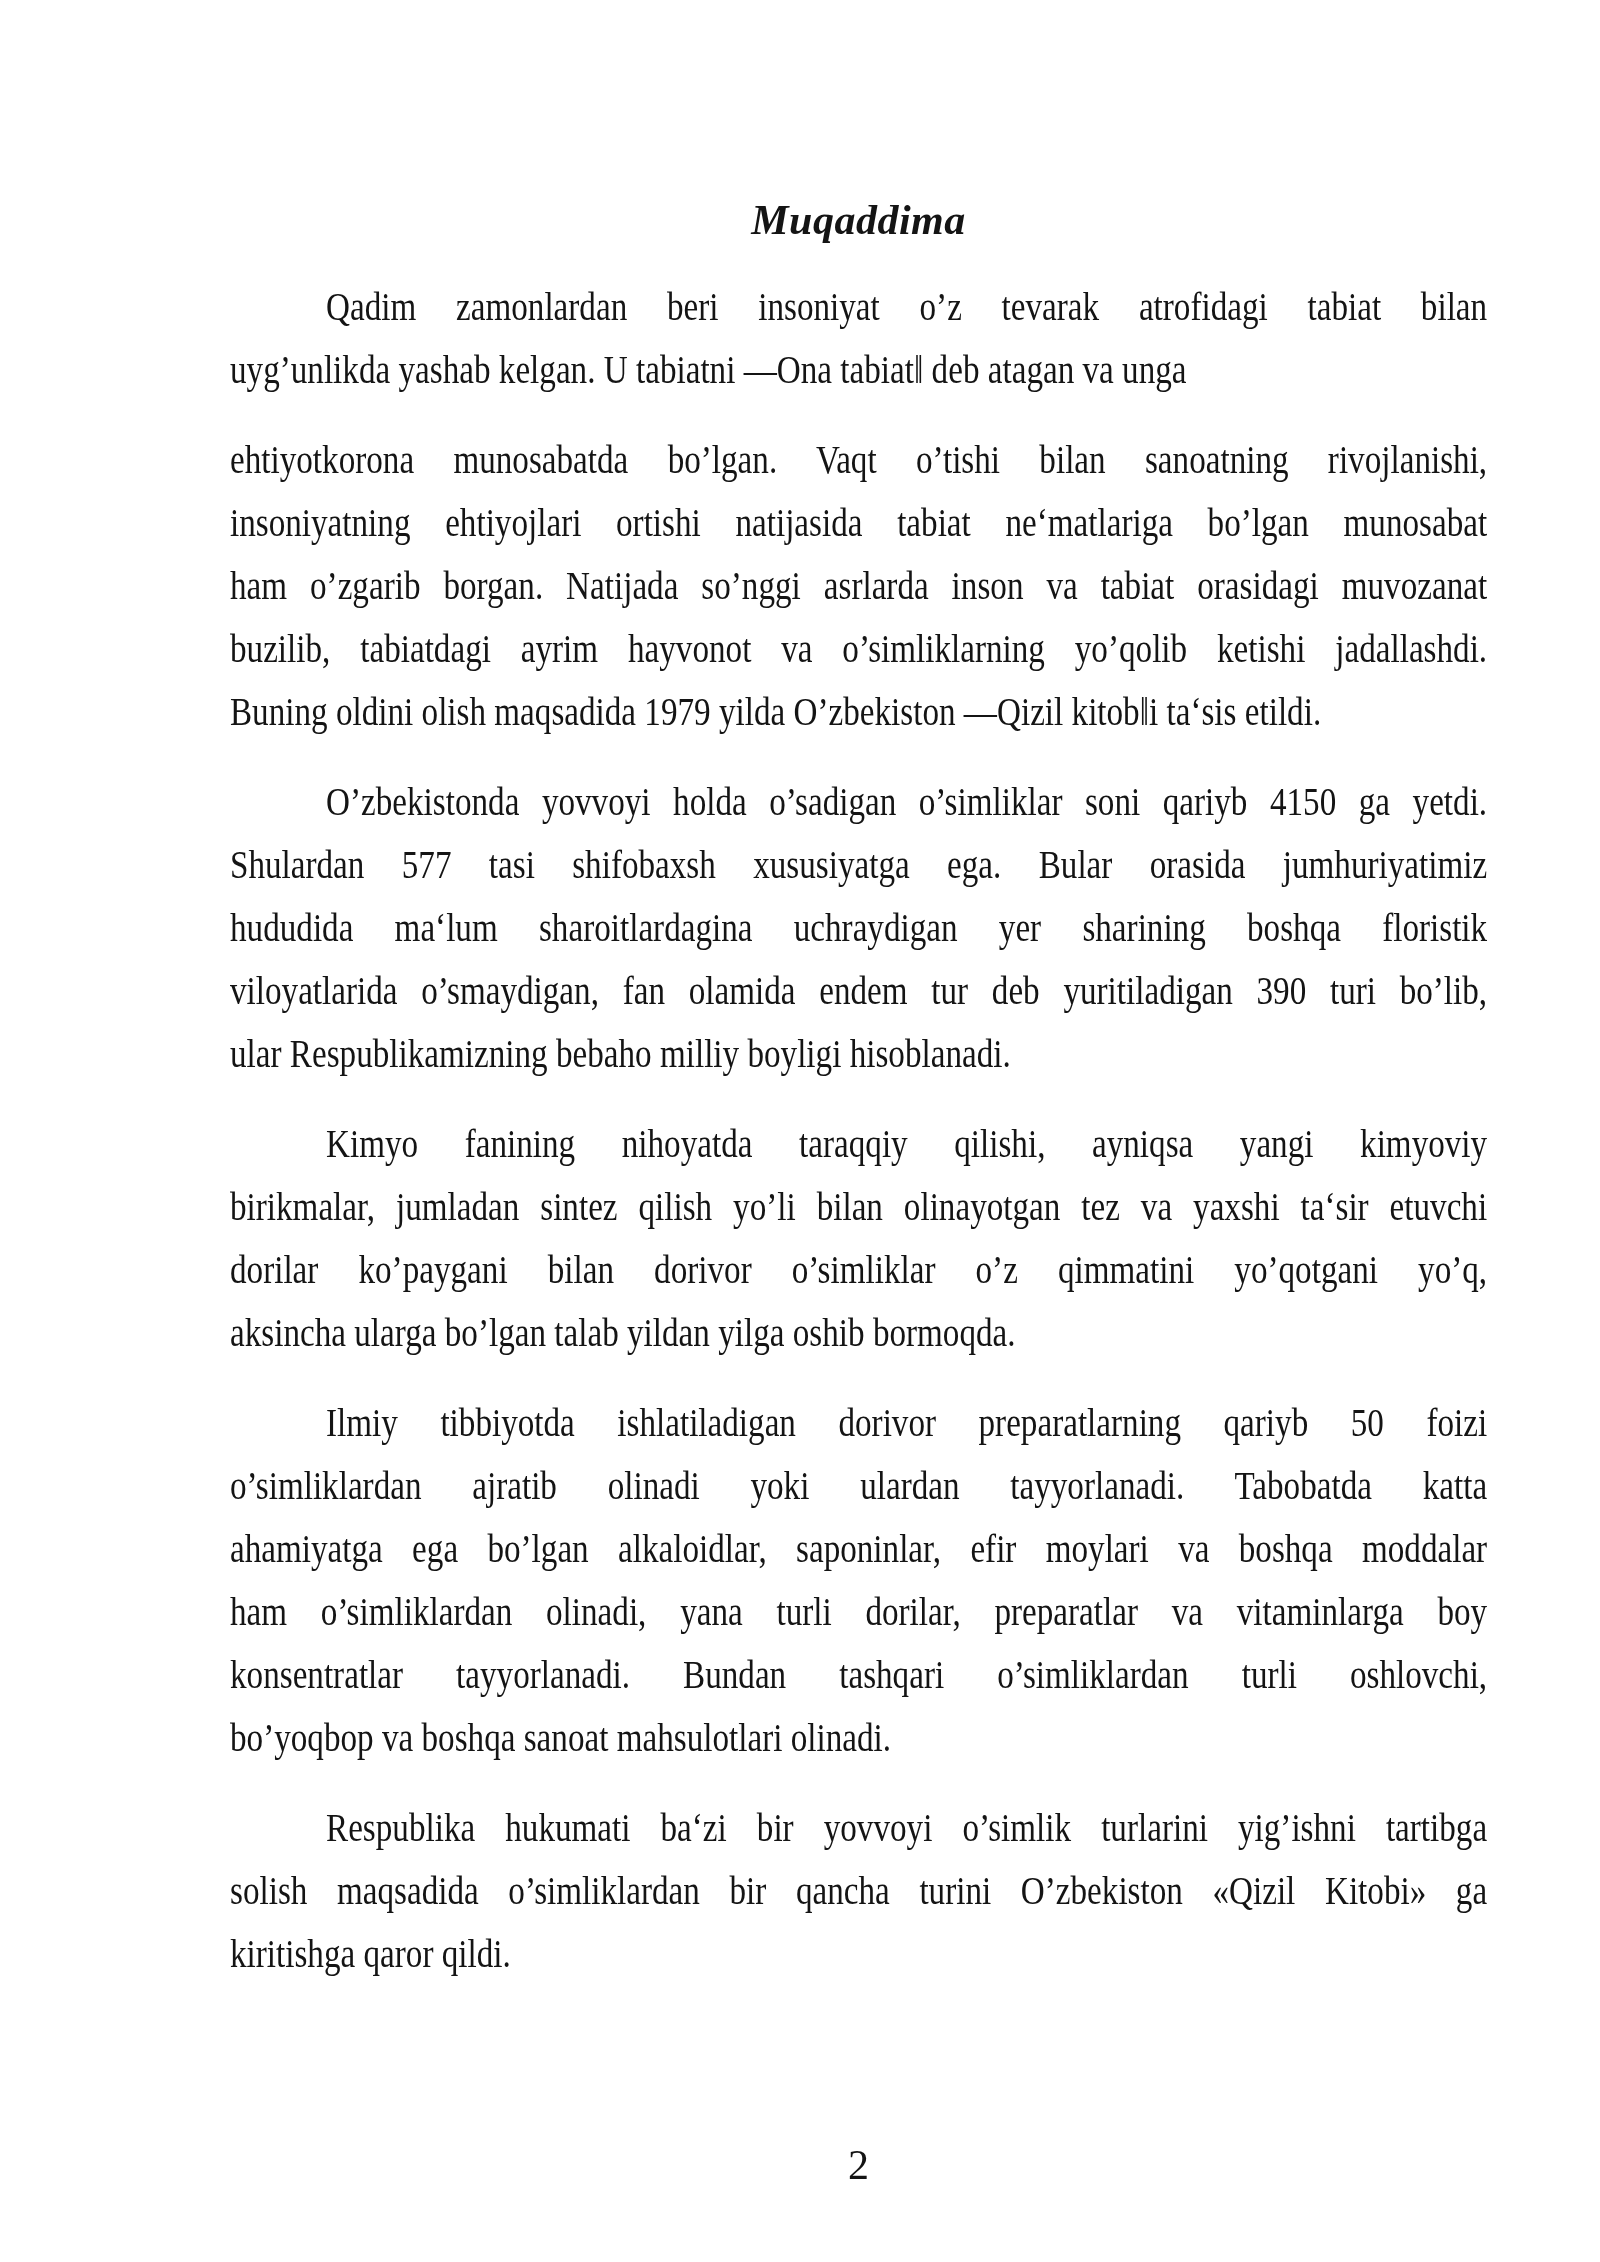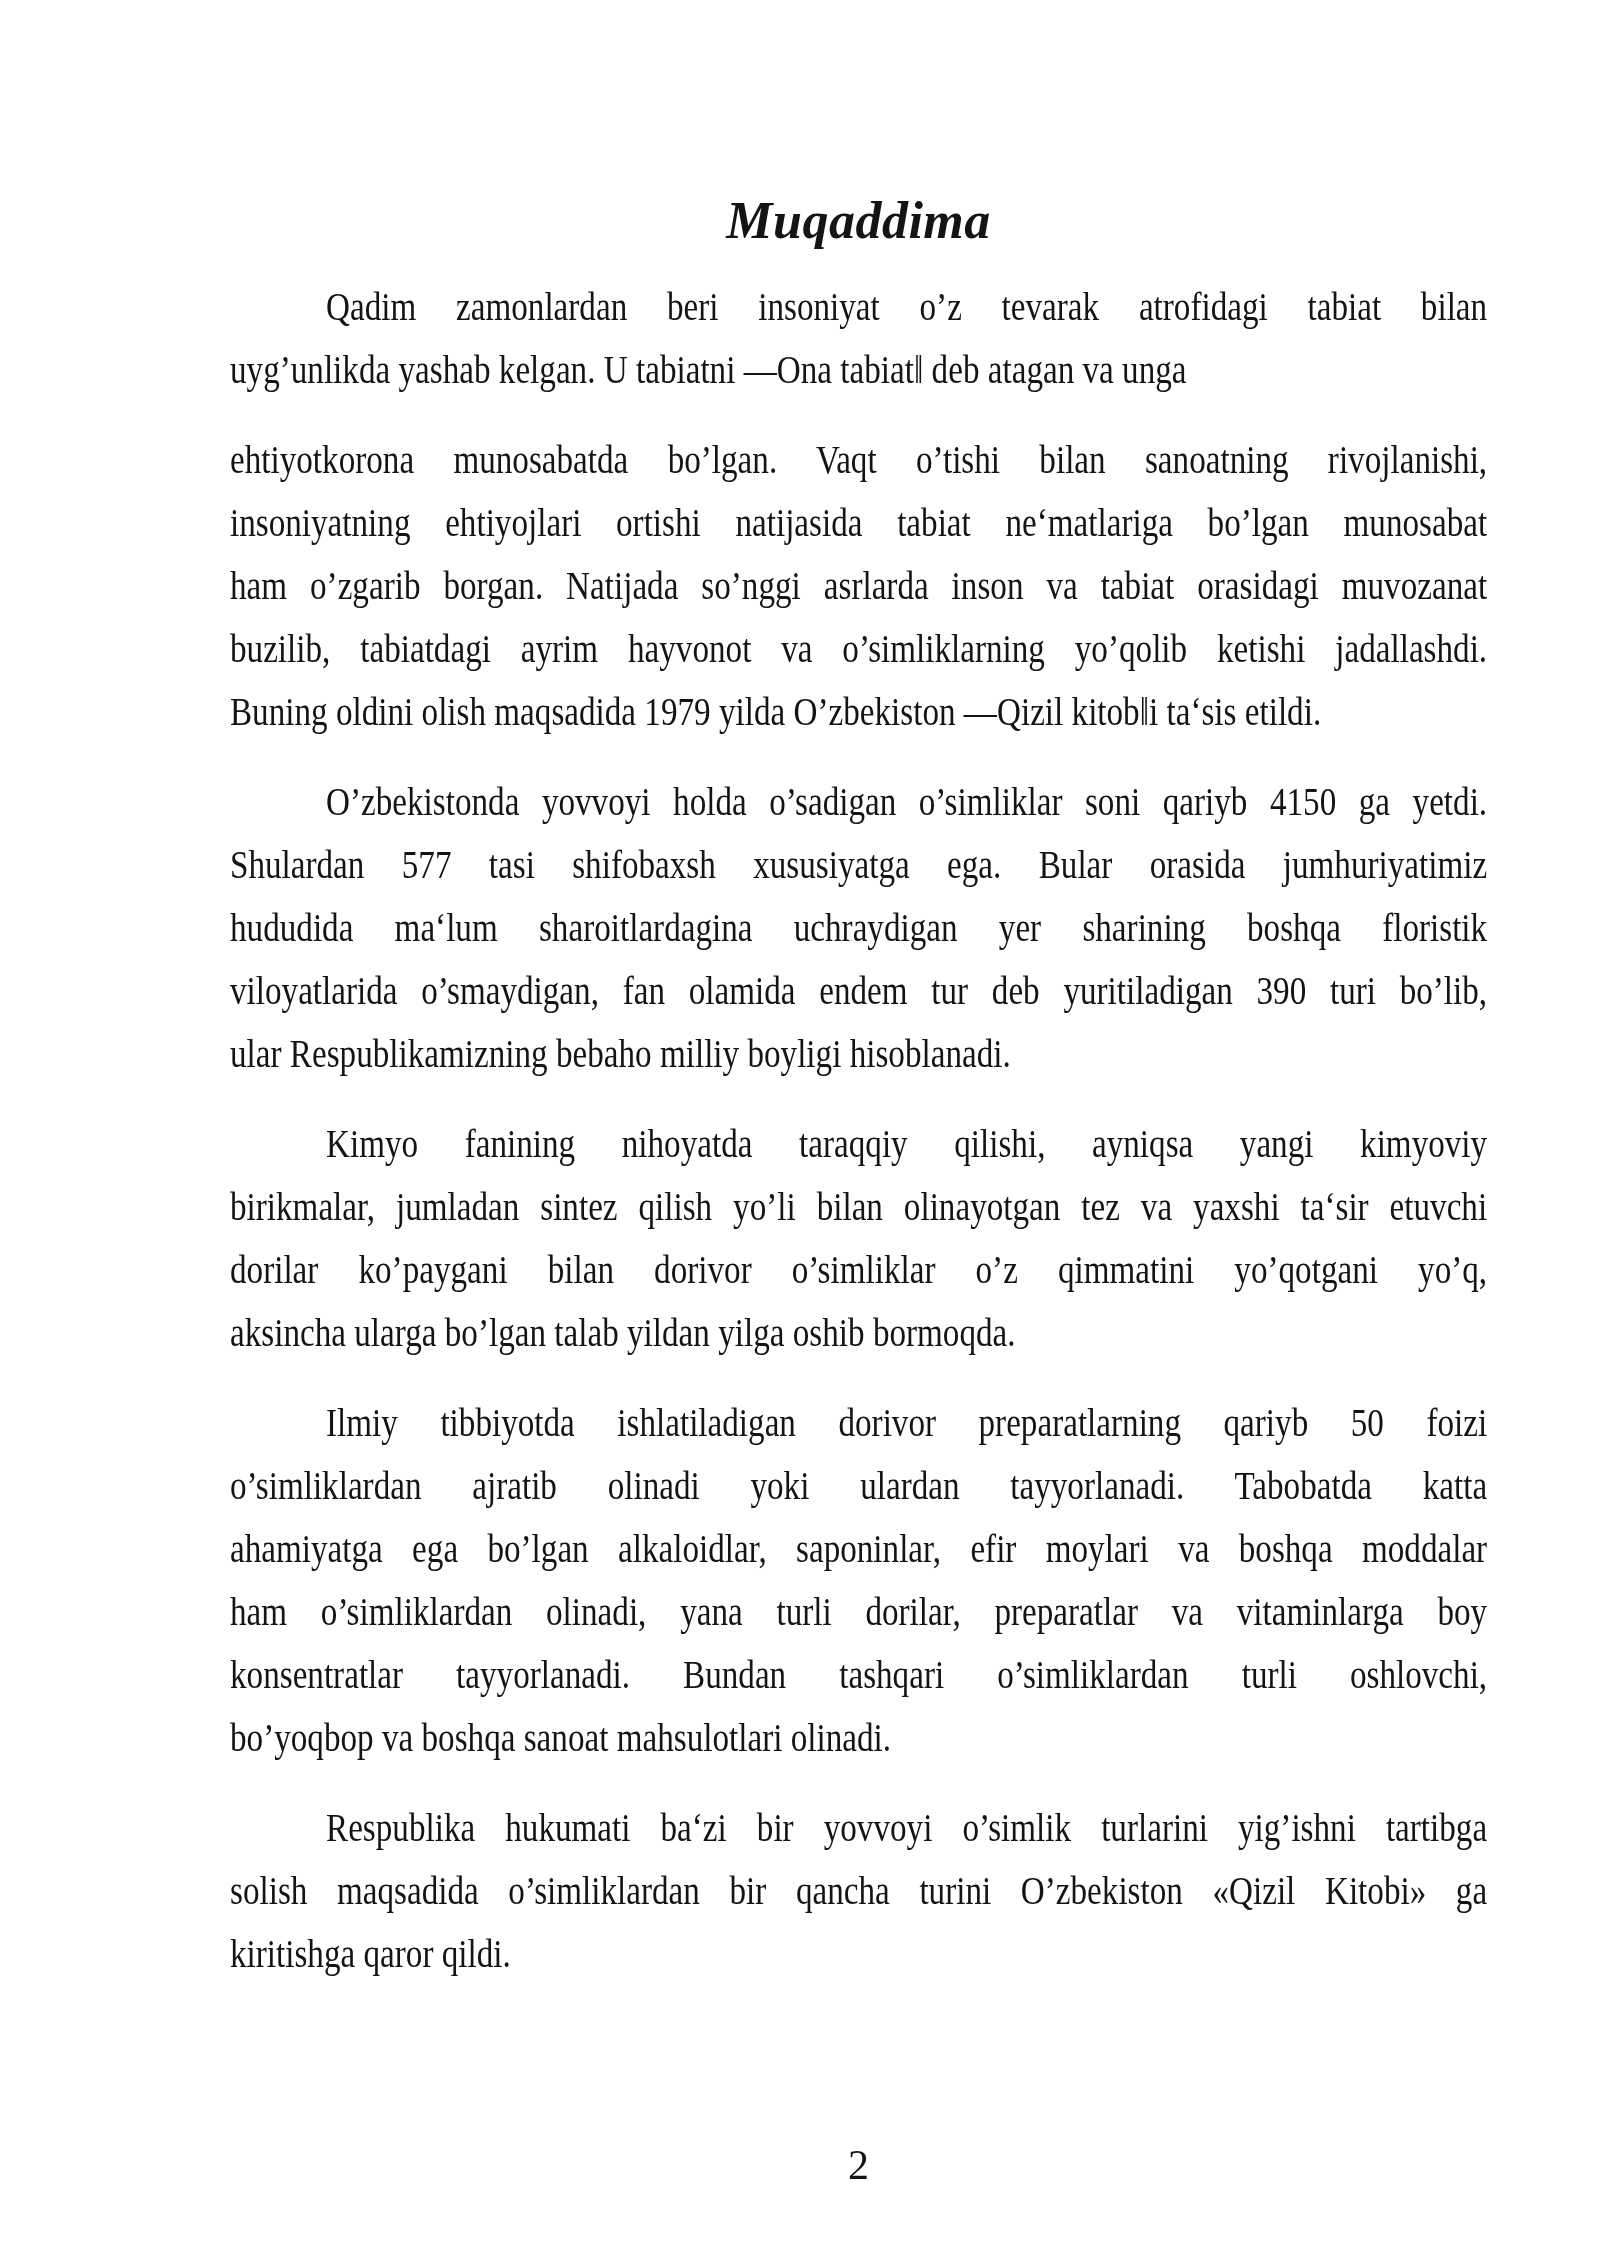--- a/index.html
+++ b/index.html
@@ -16,21 +16,21 @@
     font-family: "Liberation Serif", "DejaVu Serif", serif;
     color: #141414;
   }
   .doc-title {
     position: absolute;
     left: 230px;
     top: 189px;
     width: 1257px;
     margin: 0;
     text-align: center;
-    font-size: 52px;
+    font-size: 42px;
     line-height: 63px;
     font-weight: bold;
     font-style: italic;
     letter-spacing: 0.5px;
   }
   
   .doc-body {
     position: absolute;
     left: 230px;
     top: 275px;

